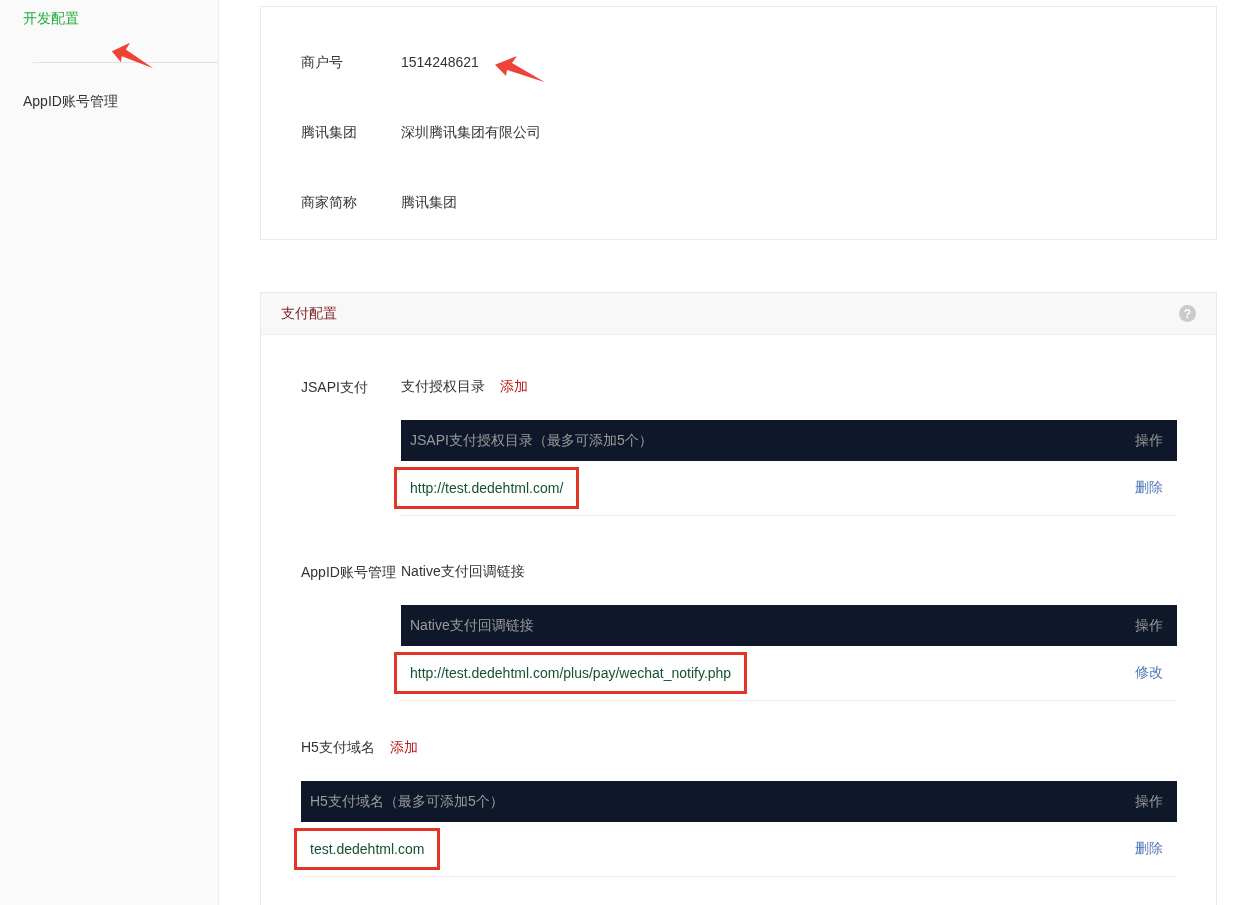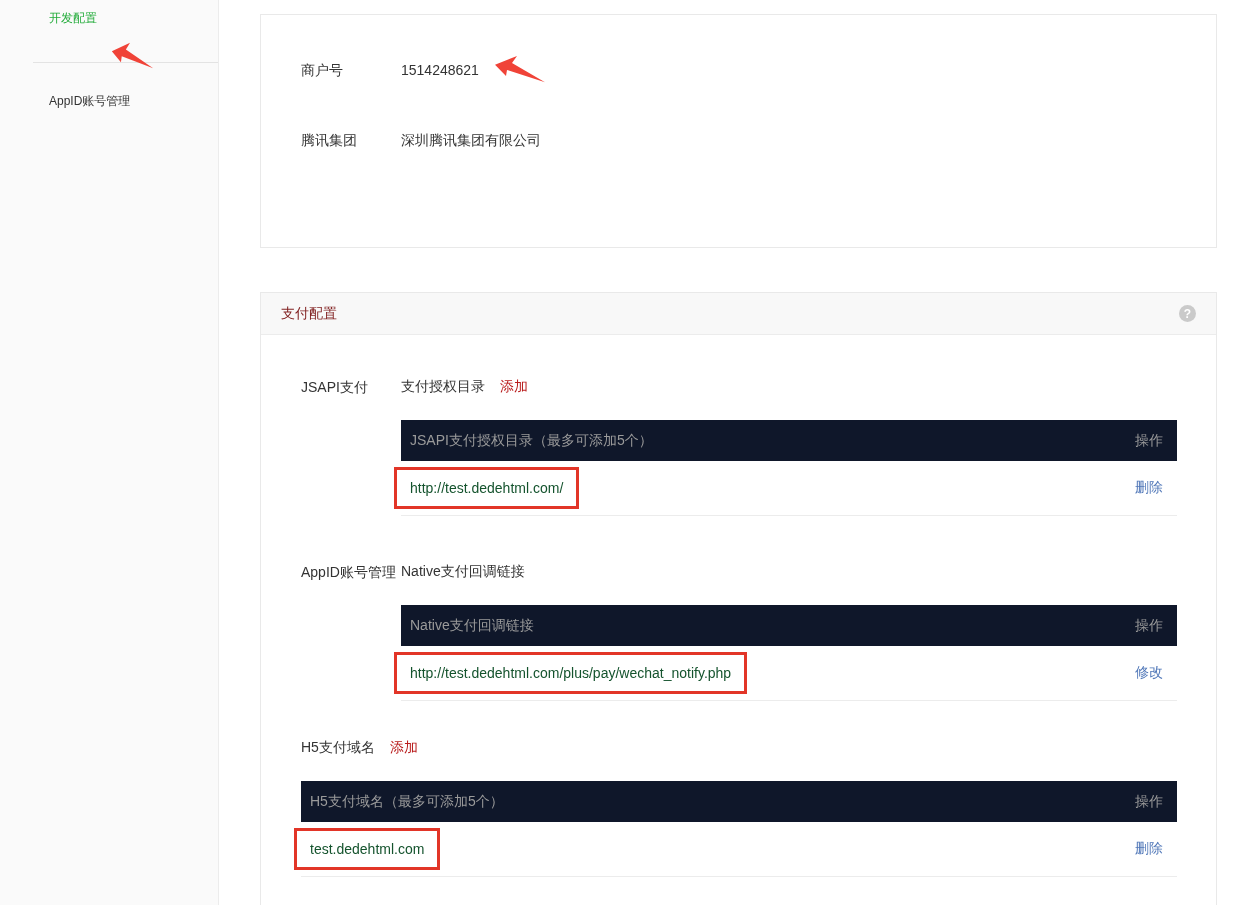--- a/index.html
+++ b/index.html
@@ -13,40 +13,40 @@
     overflow:hidden;
   }
 
   
   .sidebar {
     position:absolute; left:0; top:0;
     width:219px; height:905px;
     background:#fafafa;
     border-right:1px solid #ececec;
   }
-  .side-item { position:absolute; left:49px; font-size:12px; cursor:pointer; }
+  .side-item { position:absolute; left:23px; font-size:14px; cursor:pointer; }
   .side-item.active { color:#22ab39; }
   .side-divider {
     position:absolute; left:33px; right:0; top:62px;
     height:1px; background:#e3e3e3;
   }
 
   
   .annot-arrow { position:absolute; pointer-events:none; }
   .annot-arrow svg { display:block; width:100%; height:100%; }
   .annot-arrow path { fill:#f04338; }
 
   
   .card {
     position:absolute; left:260px;
     width:957px;
     background:#ffffff;
     border:1px solid #e9e9e9;
   }
-  .card-merchant { top:14px; height:234px; }
+  .card-merchant { top:6px; height:234px; }
   .card-pay { top:292px; height:613px; border-bottom:none; }
 
   
   .m-rows { padding-top:47px; }
   .m-row { display:flex; padding-left:40px; margin-bottom:52px; }
   .m-label { width:100px; color:#333; }
   .m-value { color:#333; }
 
   
   .pay-header {
@@ -119,20 +119,24 @@
 <div class="card card-merchant">
   <div class="m-rows">
     <div class="m-row">
       <div class="m-label">商户号</div>
       <div class="m-value">1514248621</div>
     </div>
     <div class="m-row">
       <div class="m-label">腾讯集团</div>
       <div class="m-value">深圳腾讯集团有限公司</div>
     </div>
+    <div class="m-row">
+      <div class="m-label">商家简称</div>
+      <div class="m-value">腾讯集团</div>
+    </div>
   </div>
 </div>
 
 <div class="annot-arrow" style="left:494px; top:55px; width:52px; height:28px;">
   <svg viewBox="0 0 52 32" preserveAspectRatio="none">
       <path d="M1 11 L23 1 L18 9 L51 31 L13 17 L12 24 Z"></path>
     </svg>
 </div>
 
 <div class="card card-pay">

